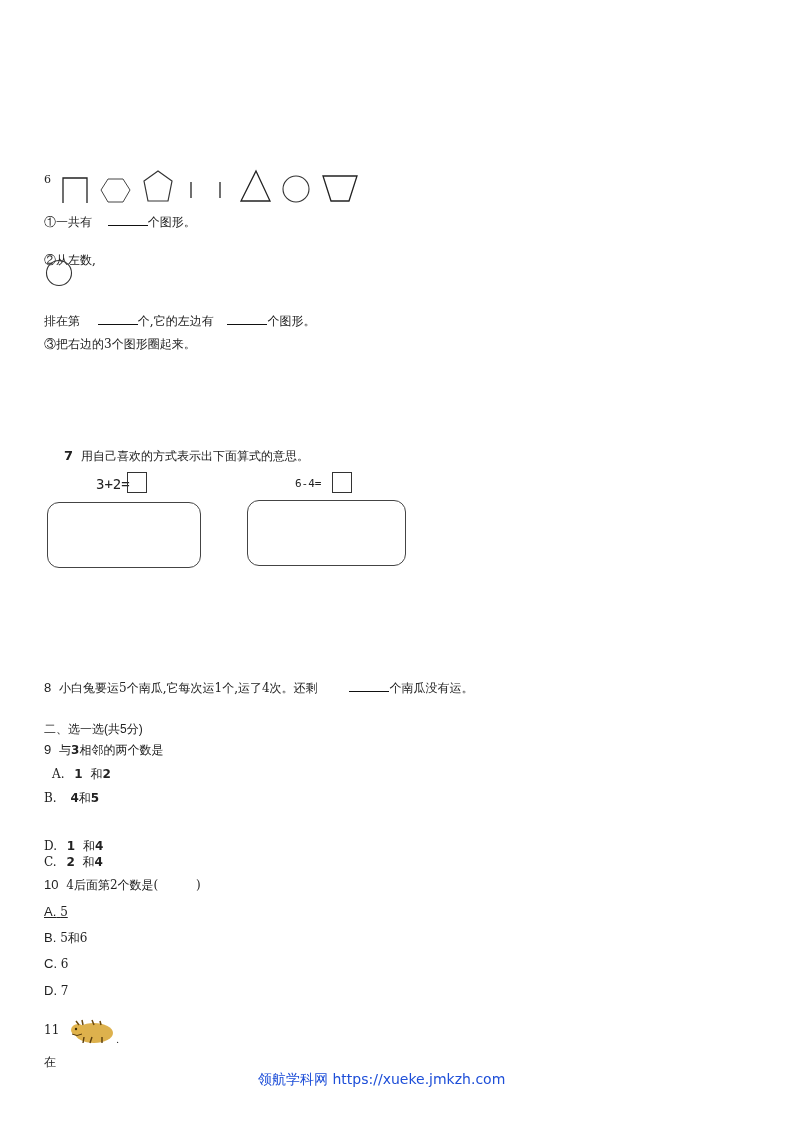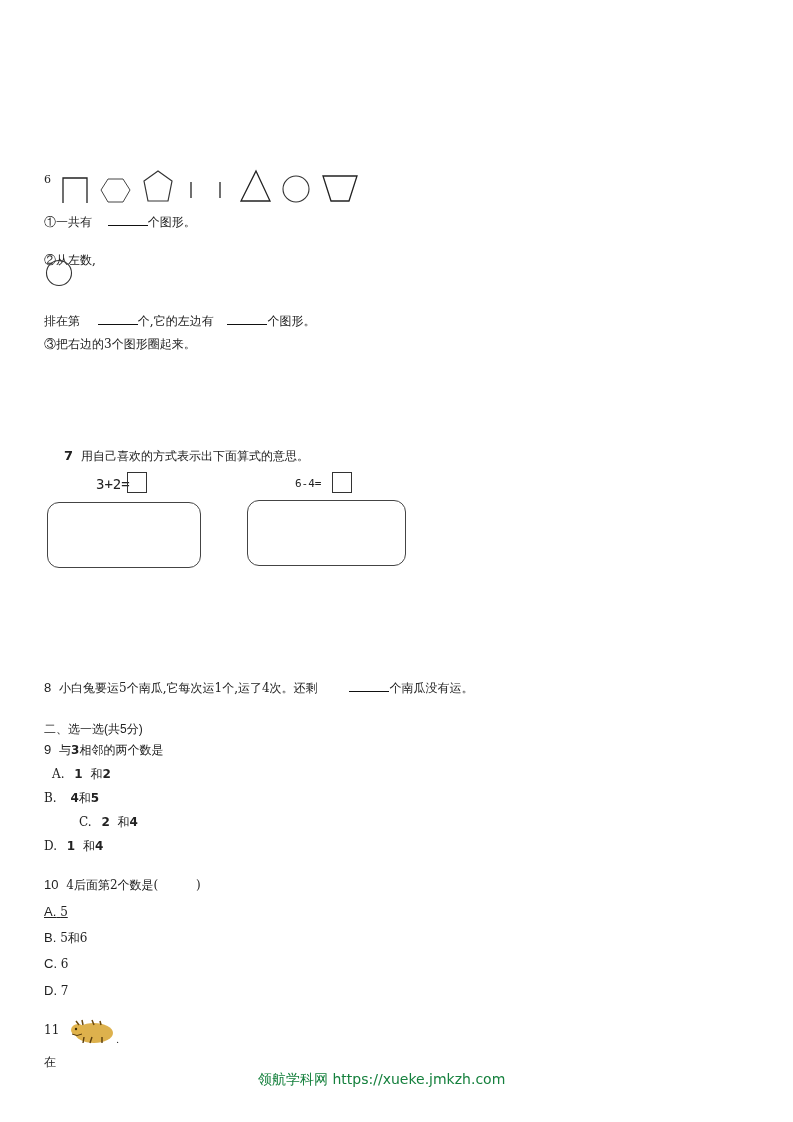--- a/index.html
+++ b/index.html
@@ -5,21 +5,21 @@
   html, body { margin: 0; padding: 0; background: #ffffff; }
   body { width: 793px; height: 1122px; position: relative; overflow: hidden;
          font-family: "DejaVu Serif", "Liberation Serif", serif; color: #222; }
   .abs { position: absolute; }
   .txt { font-size: 12px; line-height: 16px; white-space: nowrap; }
   .sans { font-family: "Liberation Sans", "DejaVu Sans", sans-serif; }
   .blank { display: inline-block; border-bottom: 1px solid #111; height: 12px; vertical-align: baseline; }
   .box { border: 1.5px solid #333; }
   .rbox { border: 1.5px solid #444; border-radius: 12px; }
   .bold { font-weight: bold; font-family: "DejaVu Sans", sans-serif; }
-  .footer { font-family: "DejaVu Sans", sans-serif; font-size: 14px; color: #15803d; }
+  .footer { font-family: "DejaVu Sans", sans-serif; font-size: 14px; color: #1d4ed8; }
 </style>
 </head>
 <body>
 
 <div class="abs txt" style="left:44px;top:172px;font-size:11px;">6</div>
 <svg class="abs" style="left:55px;top:168px;" width="310" height="40">
   <g>
       <polyline points="8,35 8,10 32,10 32,35" fill="none" stroke="#222" stroke-width="1.3"></polyline>
     </g>
   <g>
@@ -91,21 +91,21 @@
 
 <div class="abs txt" style="left:44px;top:766px;margin-left:8px;">
   <span>A.</span>
   <span class="bold" style="margin-left:6px;">1</span>
   <span style="margin-left:4px;">和</span><span class="bold">2</span>
 </div>
 <div class="abs txt" style="left:44px;top:790px;">
   <span>B.</span>
   <span class="bold" style="margin-left:10px;">4</span><span>和</span><span class="bold">5</span>
 </div>
-<div class="abs txt" style="left:44px;top:814px;margin-left:35px;">
+<div class="abs txt" style="left:44px;top:854px;">
   <span>C.</span>
   <span class="bold" style="margin-left:6px;">2</span>
   <span style="margin-left:4px;">和</span><span class="bold">4</span>
 </div>
 <div class="abs txt" style="left:44px;top:838px;">
   <span>D.</span>
   <span class="bold" style="margin-left:6px;">1</span>
   <span style="margin-left:4px;">和</span><span class="bold">4</span>
 </div>
 

